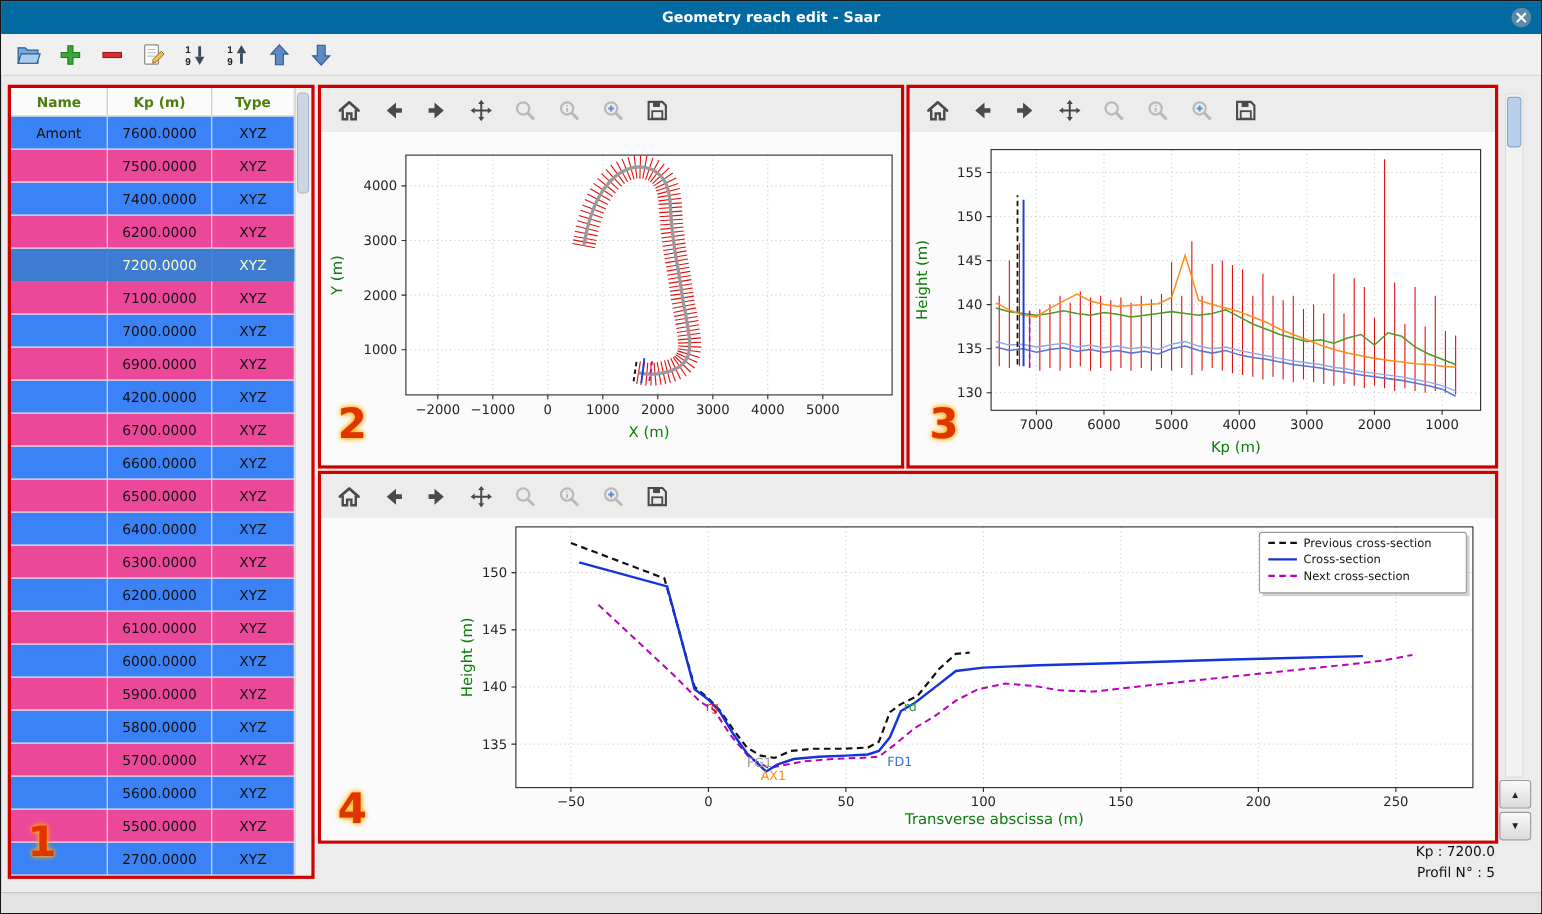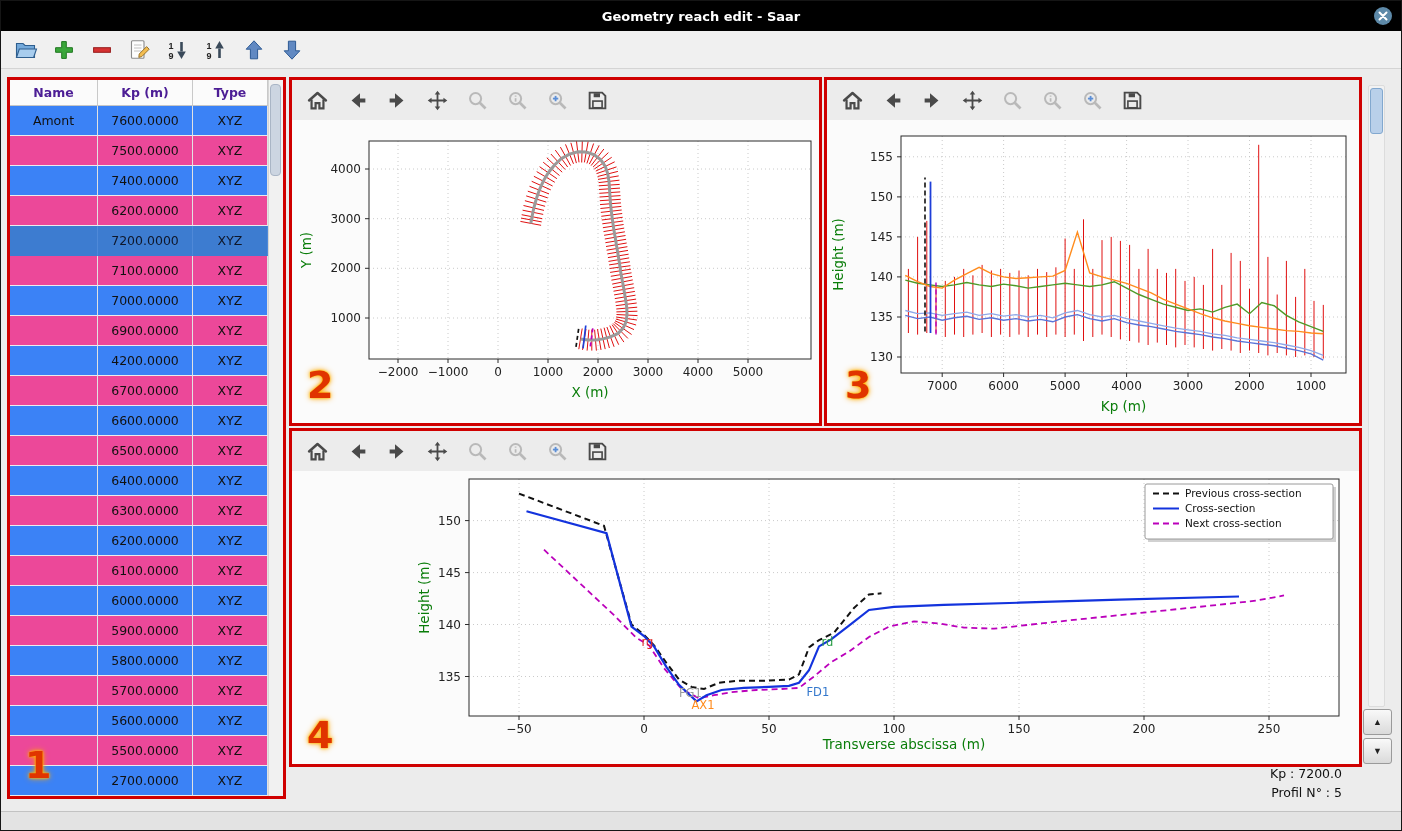--- a/index.html
+++ b/index.html
@@ -1,60 +1,60 @@
 <!DOCTYPE html>
 <html><head>
 <meta charset="utf-8">
 <style>
   *{margin:0;padding:0;box-sizing:border-box}
   html,body{background:#4a4a4a}
   body{font-family:"DejaVu Sans","Liberation Sans",sans-serif}
   .window{position:relative;width:1402px;height:831px;background:#ececec;border:1px solid #151515;overflow:hidden}
 
-  .titlebar{position:absolute;left:0;top:0;width:100%;height:30px;background:#000000;display:flex;align-items:center;justify-content:center}
+  .titlebar{position:absolute;left:0;top:0;width:100%;height:30px;background:#0369a1;display:flex;align-items:center;justify-content:center}
   .titlebar .title{color:#fff;font-size:13px;font-weight:bold}
   .closebtn{position:absolute;right:8px;top:5px;width:20px;height:20px;border:none;background:transparent;padding:0;cursor:pointer}
   .closebtn svg{width:20px;height:20px;display:block}
 
   .toolbar{position:absolute;left:0;top:30px;width:100%;height:38px;background:#f0f0f0;border-bottom:1px solid #d4d4d4;display:flex;align-items:center;gap:11px;padding-left:12px}
   .tb-btn{width:27px;height:27px;border:none;background:transparent;padding:1px;cursor:pointer}
   .tb-btn svg{width:24px;height:24px;display:block}
 
   .panel{position:absolute;border:3px solid #cf0000;background:#fbfbfb;overflow:hidden}
   .panel1{left:6px;top:76px;width:279px;height:722px;background:#fff;display:flex}
   .panel2{left:288px;top:76px;width:533px;height:349px}
   .panel3{left:823px;top:76px;width:538px;height:349px}
   .panel4{left:288px;top:427px;width:1073px;height:339px}
 
   .twrap{flex:1;display:flex;flex-direction:column;overflow:hidden}
-  .thead{display:flex;height:26px;background:#fbfbfb;border-bottom:1px solid #c6c6c6;font-weight:bold;font-size:12.5px;color:#4c1d95}
+  .thead{display:flex;height:26px;background:#fbfbfb;border-bottom:1px solid #c6c6c6;font-weight:bold;font-size:12.5px;color:#4d7c0f}
   .hc{display:flex;align-items:center;justify-content:center;border-right:1px solid #c9c9c9}
   .c1{width:88px}.c2{width:95px}.c3{flex:1}
   .tbody{flex:1;overflow:hidden}
   .trow{display:flex;height:30px;font-size:12.5px;color:#111;background:#3b82f6}
   .trow.alt{background:#ec4899}
-  .trow.sel{background:#3d7cd0;color:#0f172a}
+  .trow.sel{background:#3d7cd0;color:#fef9c3}
   .tc{display:flex;align-items:center;justify-content:center;border-right:1px solid #e2e2e2;border-bottom:1px solid #ececec}
   .trow.sel .tc{border-right-color:#4f89d8;border-bottom-color:#3d7cd0}
   .tscroll{width:15px;background:#f1f1f1;border-left:1px solid #d5d5d5;position:relative}
   .tthumb{position:absolute;left:1px;top:4px;width:11px;height:92px;background:#ccd5e1;border:1px solid #a9b5c5;border-radius:4px}
 
   .mpl-toolbar{height:40px;background:#ececec;display:flex;align-items:center;gap:10px;padding-left:10px}
   .icon-btn{width:30px;height:28px;border:none;background:transparent;color:#4a4a4a;padding:2px;cursor:pointer}
   .icon-btn.disabled{color:#b9b9b9}
   .icon-btn svg{width:23px;height:23px;display:block;margin:0 auto}
   svg.chart{display:block;background:#fbfbfb;font-family:"DejaVu Sans",sans-serif}
 
   .vscroll{position:absolute;left:1367px;top:84px;width:17px;height:622px;background:#f2f2f2;border:1px solid #dcdcdc;border-radius:2px}
   .vthumb{position:absolute;left:1px;top:2px;width:13px;height:46px;background:#b9d0ea;border:1px solid #82a8cf;border-radius:3px}
   .navbtn{position:absolute;width:29px;height:26px;border:1px solid #9a9a9a;border-radius:3px;background:linear-gradient(#f9f9f9,#dadada);font-size:9px;color:#222;display:flex;align-items:center;justify-content:center;padding:0;cursor:pointer}
   .navbtn.up{left:1362px;top:708px}
   .navbtn.down{left:1362px;top:737px}
 
-  .status{position:absolute;right:59px;top:763px;text-align:right;font-size:12.5px;color:#111;line-height:1.55}
+  .status{position:absolute;right:42px;top:763px;text-align:right;font-size:12.5px;color:#111;line-height:1.55}
 
   .bottombar{position:absolute;left:0;top:810px;width:100%;height:21px;background:#e3e3e3;border-top:1px solid #c2c2c2}
 
   .panel-num{position:absolute;font-size:38px;font-weight:bold;color:#e03400;
     text-shadow:0 0 3px #ffc400,0 0 6px #ffa000,0 0 1px #ff8000;z-index:20}
   .n1{left:24px;top:742px}
   .n2{left:306px;top:362px}
   .n3{left:844px;top:362px}
   .n4{left:306px;top:712px}
 </style>

